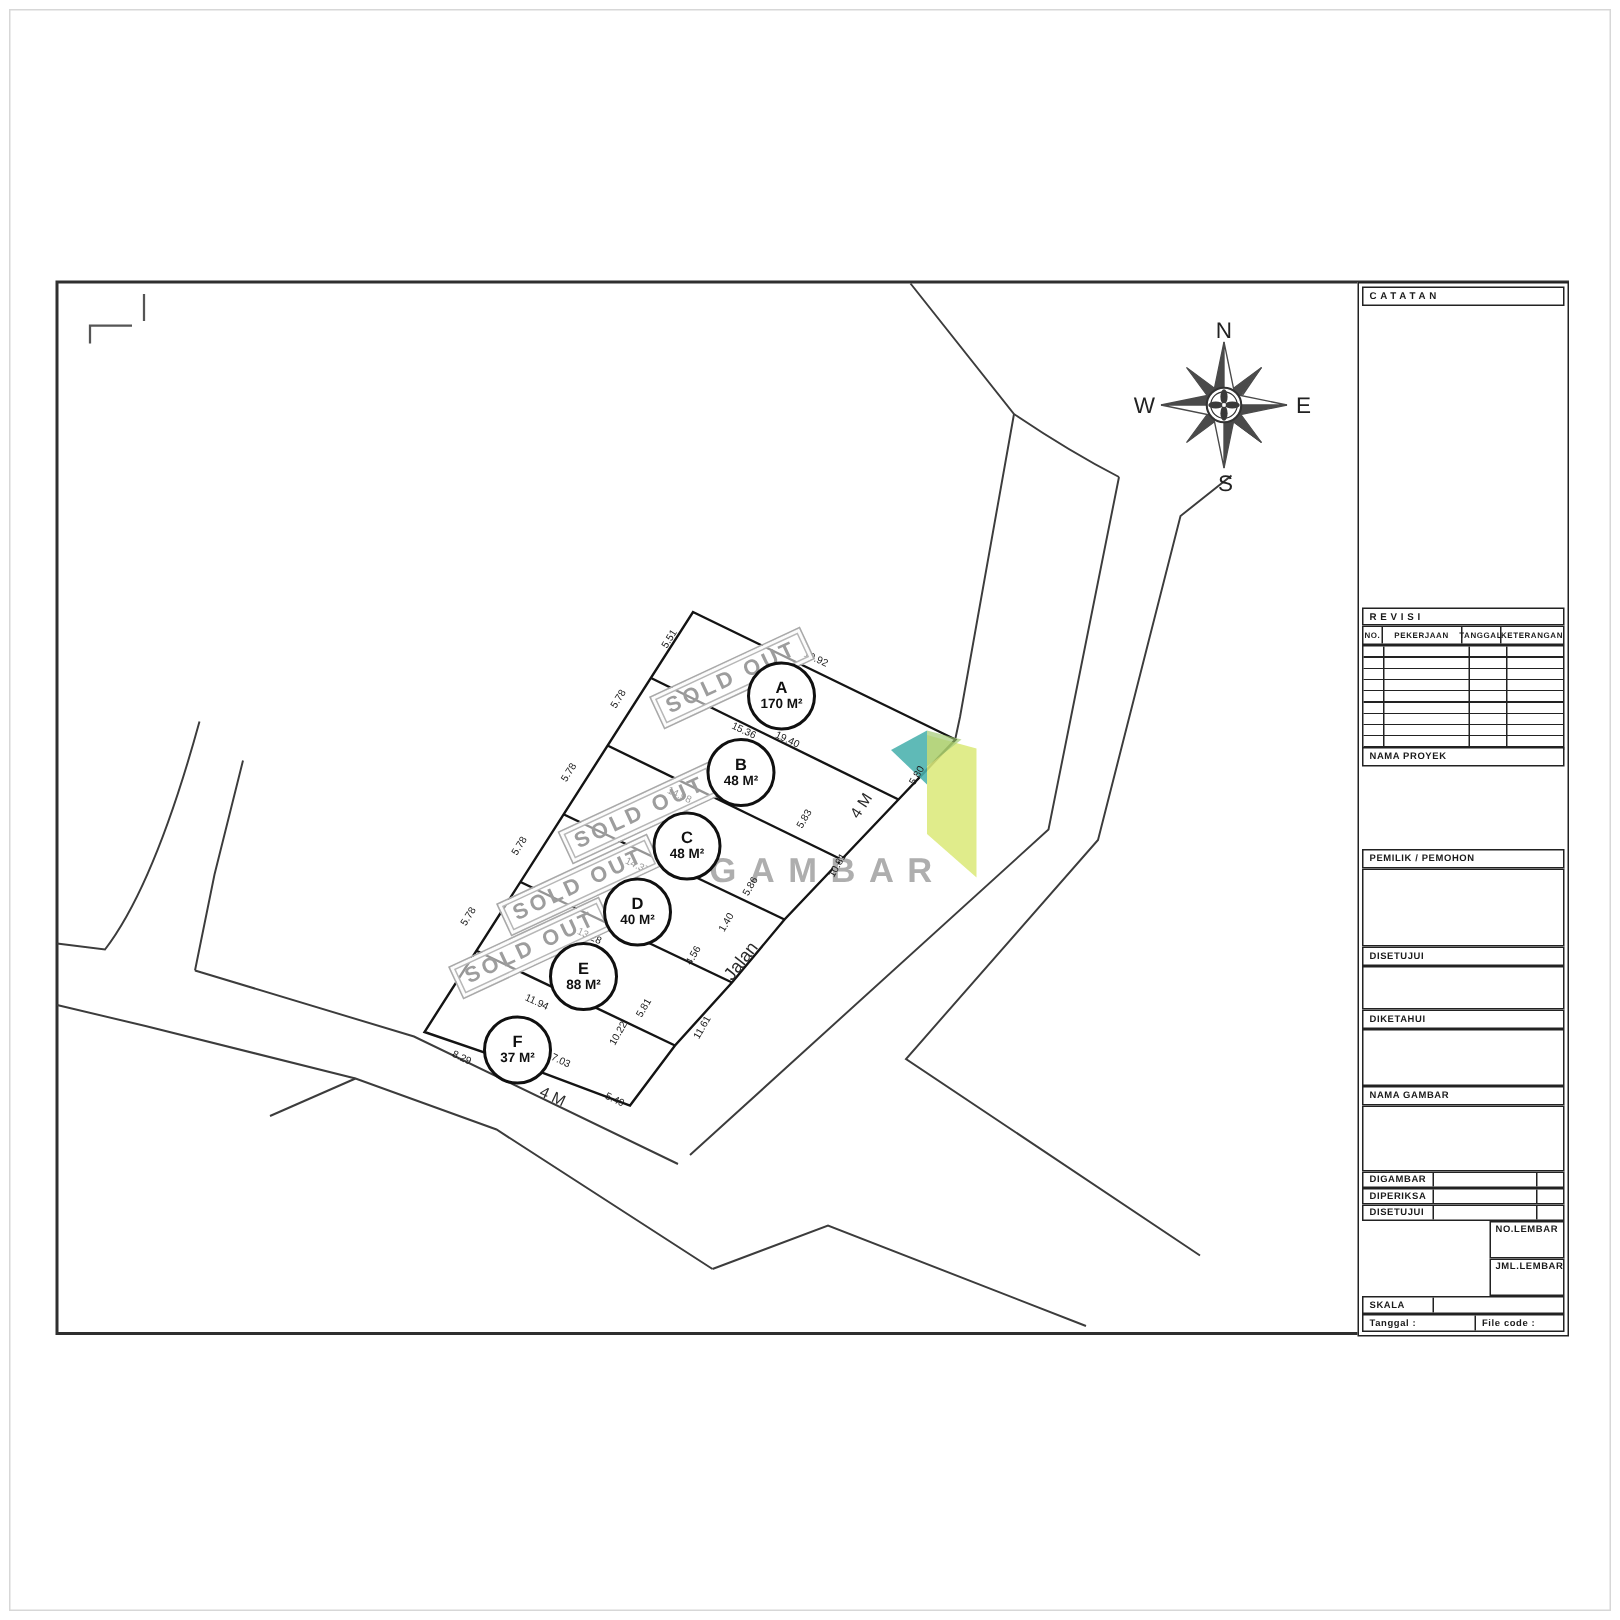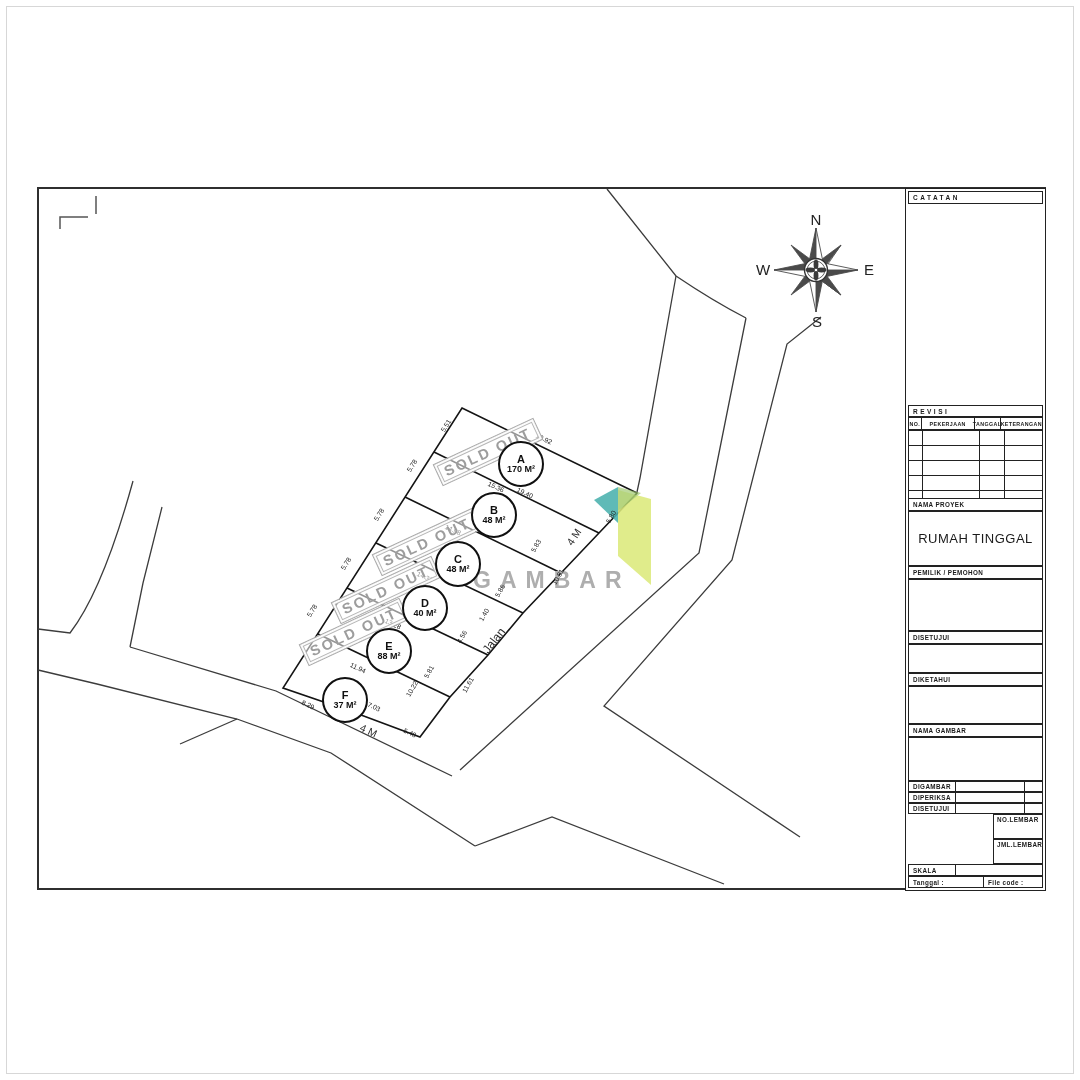--- a/index.html
+++ b/index.html
@@ -198,23 +198,20 @@
       <span class="lblsm" style="flex:1;text-align:center;height:100%;display:flex;align-items:center;justify-content:center;font-size:5.3px;">KETERANGAN</span>
     </div>
     <div id="revrows">
       <div class="vline" style="left:13px;"></div>
         <div class="vline" style="left:70px;"></div>
         <div class="vline" style="left:95px;"></div>
     </div>
     <div class="band lblsm" style="top:309px;height:13px;">
       <span>NAMA PROYEK</span>
     </div>
-    <div class="band" id="proy" style="top:322px;height:55px;">
-      <span>RUMAH TINGGAL</span>
-    </div>
     <div class="band lblsm" style="top:377px;height:13px;">
       <span>PEMILIK / PEMOHON</span>
     </div>
     <div class="band" style="top:390px;height:52px;"></div>
     <div class="band lblsm" style="top:442px;height:13px;">
       <span>DISETUJUI</span>
     </div>
     <div class="band" style="top:455px;height:29px;"></div>
     <div class="band lblsm" style="top:484px;height:13px;">
       <span>DIKETAHUI</span>

